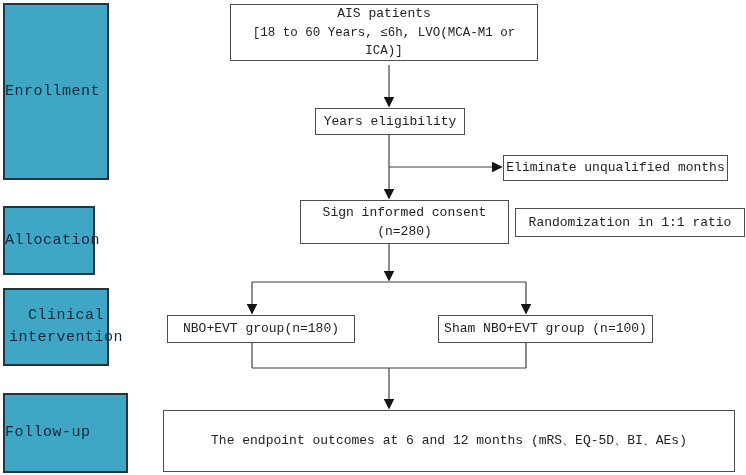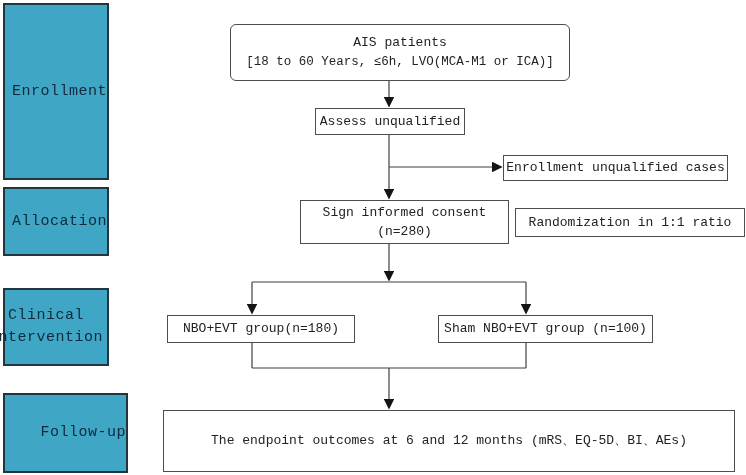--- a/index.html
+++ b/index.html
@@ -10,43 +10,43 @@
     font-family:"Liberation Mono","DejaVu Sans Mono",monospace;
     overflow:hidden;
   }
   .connectors{position:absolute;left:0;top:0;width:746px;height:475px;}
   .stage{
     position:absolute;
     box-sizing:border-box;
     background:#3fa7c5;
     border:2px solid #23363d;
     color:#0e2a3c;
-    display:flex;align-items:center;justify-content:flex-end;
+    display:flex;align-items:center;justify-content:flex-start;
     text-align:center;
     font-size:15px;
     line-height:1.45;
     letter-spacing:0.5px;
   }
   .fbox{
     position:absolute;
     box-sizing:border-box;
     background:#ffffff;
     border:1.5px solid #4d4d4d;
     color:#222222;
     display:flex;flex-direction:column;align-items:center;justify-content:center;
     text-align:center;
     font-size:13px;
     line-height:1.5;
   }
   .fbox .sub{font-size:12.5px;}
   #stage-enrollment{left:3px;top:3px;width:106px;height:177px;}
-  #stage-allocation{left:3px;top:187px;width:106px;height:69px;}
+  #stage-allocation{left:3px;top:206px;width:92px;height:69px;}
   #stage-clinical{left:3px;top:288px;width:106px;height:78px;padding:17px 4px;}
   #stage-followup{left:3px;top:393px;width:125px;height:80px;}
-  #node-ais{left:230px;top:24px;width:340px;height:57px;border-radius:6px;}
+  #node-ais{left:230px;top:4px;width:308px;height:57px;}
   #node-assess{left:315px;top:108px;width:150px;height:27px;}
   #node-eliminate{left:503px;top:155px;width:225px;height:26px;}
   #node-consent{left:300px;top:200px;width:209px;height:44px;}
   #node-random{left:502px;top:208px;width:230px;height:29px;margin-left:13px;}
   #node-group-nbo{left:167px;top:315px;width:188px;height:28px;}
   #node-group-sham{left:438px;top:315px;width:215px;height:28px;}
   #node-endpoint{left:163px;top:410px;width:572px;height:62px;font-size:13px;}
 </style>
 </head>
 <body>
@@ -87,25 +87,25 @@
   <div class="stage" id="stage-followup">
     <span>Follow-up</span>
   </div>
 
   <div class="fbox" id="node-ais">
     <div>AIS patients</div>
     <div class="sub">[18 to 60 Years, ≤6h, LVO(MCA-M1 or ICA)]</div>
   </div>
 
   <div class="fbox" id="node-assess">
-    <div>Assess unqualified</div>
+    <div>Years eligibility</div>
   </div>
 
   <div class="fbox" id="node-eliminate">
-    <div>Enrollment unqualified cases</div>
+    <div>Eliminate unqualified months</div>
   </div>
 
   <div class="fbox" id="node-consent">
     <div>Sign informed consent</div>
     <div>(n=280)</div>
   </div>
 
   <div class="fbox" id="node-random">
     <div>Randomization in 1:1 ratio</div>
   </div>

